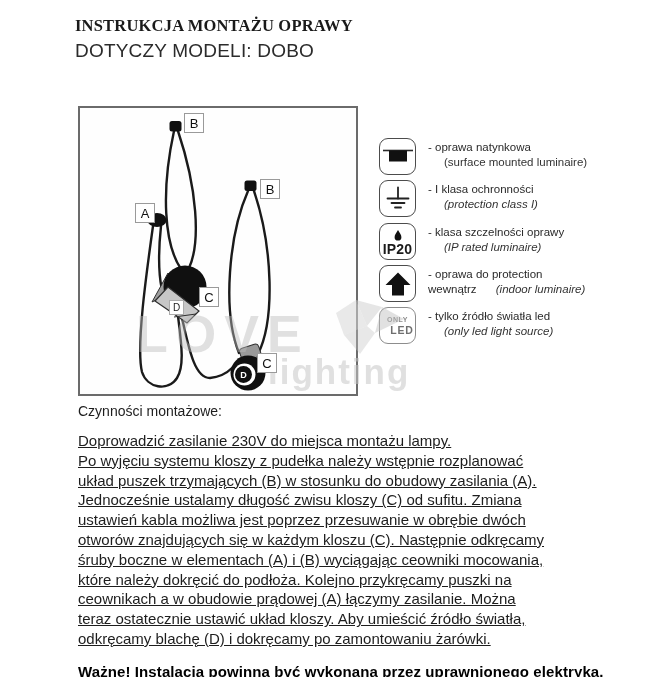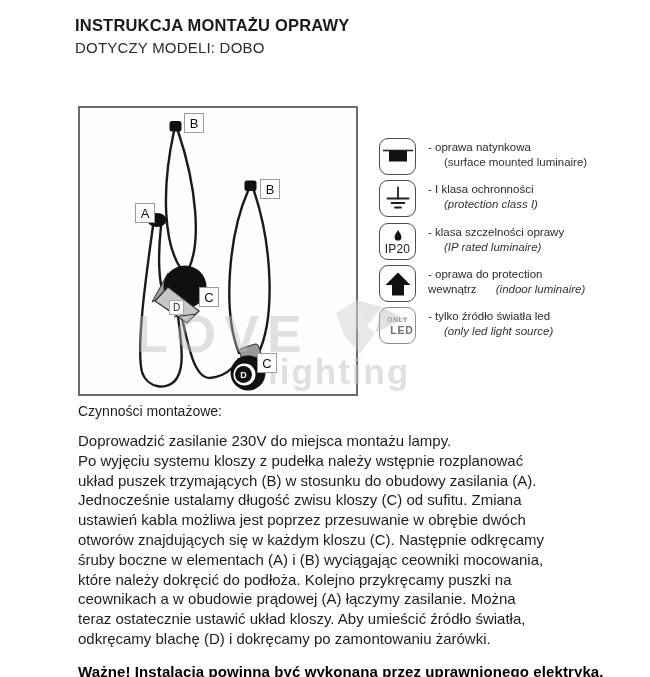--- a/index.html
+++ b/index.html
@@ -5,22 +5,22 @@
   * { margin:0; padding:0; box-sizing:border-box; }
   html,body { background:#fff; }
   .page {
     position:relative; width:650px; height:677px; overflow:hidden;
     background:#ffffff;
     font-family:"Liberation Sans", sans-serif;
     color:#1d1d1d;
   }
   
   .hdr { position:absolute; left:75px; top:16px; }
-  .hdr h1 { font-size:16.5px; font-weight:bold; letter-spacing:.2px; color:#1a1a1a; }
-  .hdr .sub { font-size:15px; margin-top:4px; color:#2b2b2b; letter-spacing:.2px; }
+  .hdr h1 { font-size:16.5px; font-weight:bold; letter-spacing:.2px; color:#1a1a1a;font-family:Liberation Serif, serif; }
+  .hdr .sub { font-size:19px; margin-top:4px; color:#2b2b2b; letter-spacing:.2px; }
 
   
   .diagram {
     position:absolute; left:78px; top:106px; width:280px; height:290px;
     border:2px solid #6b6b6b; background:#fefefe;
   }
   .diagram svg.art { position:absolute; left:-2px; top:-2px; }
   .marker {
     position:absolute; width:20px; height:20px; background:#fff;
     border:1px solid #9a9a9a; display:flex; align-items:center; justify-content:center;
@@ -35,32 +35,32 @@
 
   
   .legend { position:absolute; left:379px; top:138px; width:250px; }
   .legend-row { position:absolute; left:0; }
   .icon-box {
     position:absolute; left:0; top:0; width:37px; height:37px;
     border:1.5px solid #4c4c4c; border-radius:9px; background:#fff;
     display:flex; flex-direction:column; align-items:center; justify-content:center;
   }
   .icon-box.gray { border-color:#8d8d8d; }
-  .icon-ip-text { font-size:12px; font-weight:normal; color:#1a1a1a; line-height:10px; margin-top:0; letter-spacing:.2px; }
+  .icon-ip-text { font-size:14px; font-weight:bold; color:#1a1a1a; line-height:10px; margin-top:0; letter-spacing:.2px; }
   .icon-led-top { font-size:7px; font-weight:bold; color:#8b8b8b; letter-spacing:.6px; line-height:8px; }
   .icon-led-bottom { font-size:10.5px; font-weight:bold; color:#6f6f6f; letter-spacing:.8px; line-height:12px;padding-left:9px; }
   .legend-text { position:absolute; left:49px; top:2px; font-size:11.5px; line-height:15px; color:#2a2a2a; white-space:nowrap; }
   .legend-text .en { font-style:italic; color:#333;margin-left:16px; }
   .legend-text .en.upright { font-style:normal; }
 
   
   .content { position:absolute; left:78px; top:403px; width:540px; }
   .section-heading { font-size:14px; color:#1d1d1d; }
   .paragraph { margin-top:12px; }
-  .paragraph .pline { font-size:15px; line-height:19.8px; white-space:nowrap; color:#1d1d1d; }
+  .paragraph .pline { font-size:15px; line-height:19.8px; white-space:nowrap; color:#1d1d1d;text-decoration:underline; }
   .warning { margin-top:14px; font-size:15px; font-weight:bold; color:#000; white-space:nowrap; letter-spacing:.1px; }
 </style>
 </head>
 <body>
 
 <div class="page">
 
   <div class="hdr">
     <h1>INSTRUKCJA MONTAŻU OPRAWY</h1>
     <div class="sub">DOTYCZY MODELI: DOBO</div>

